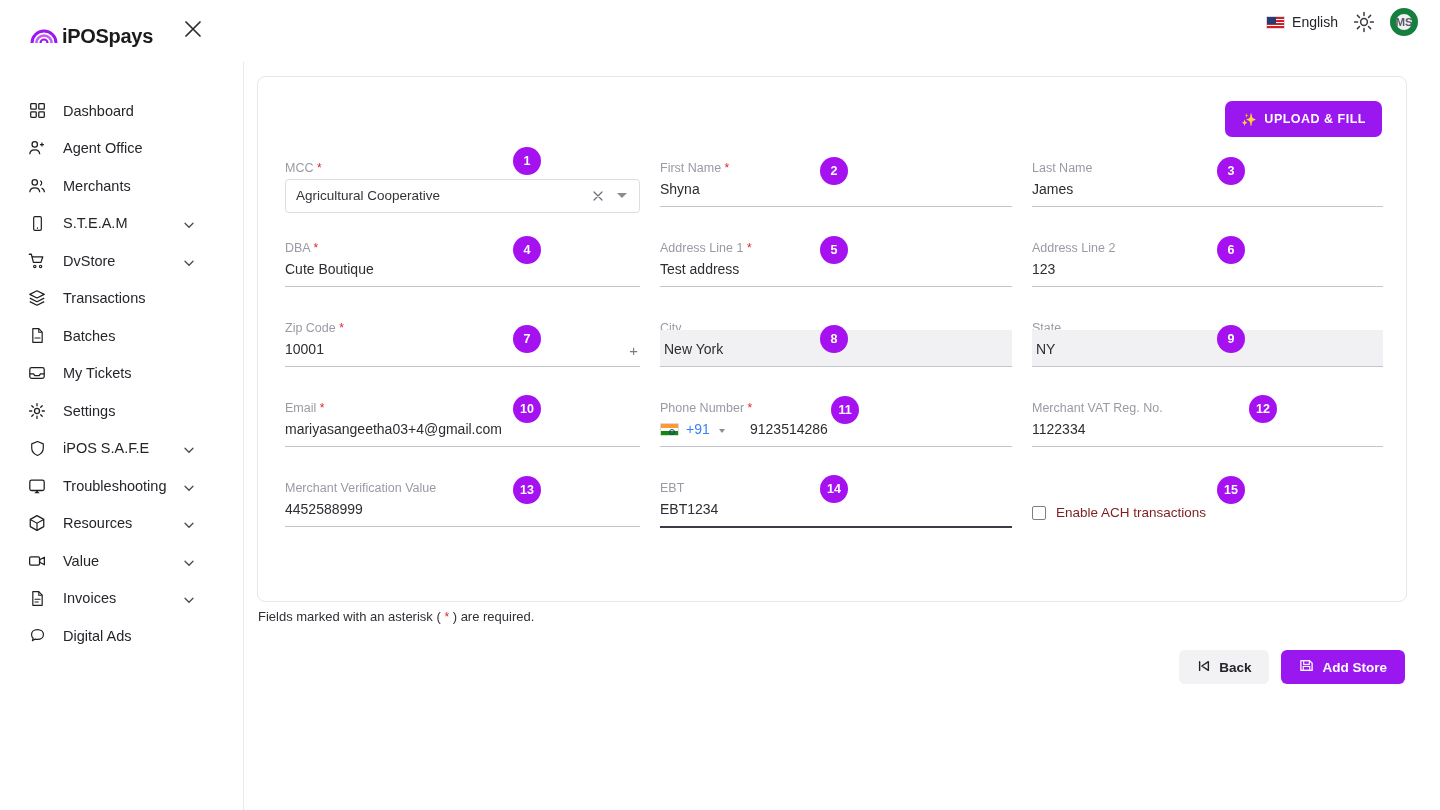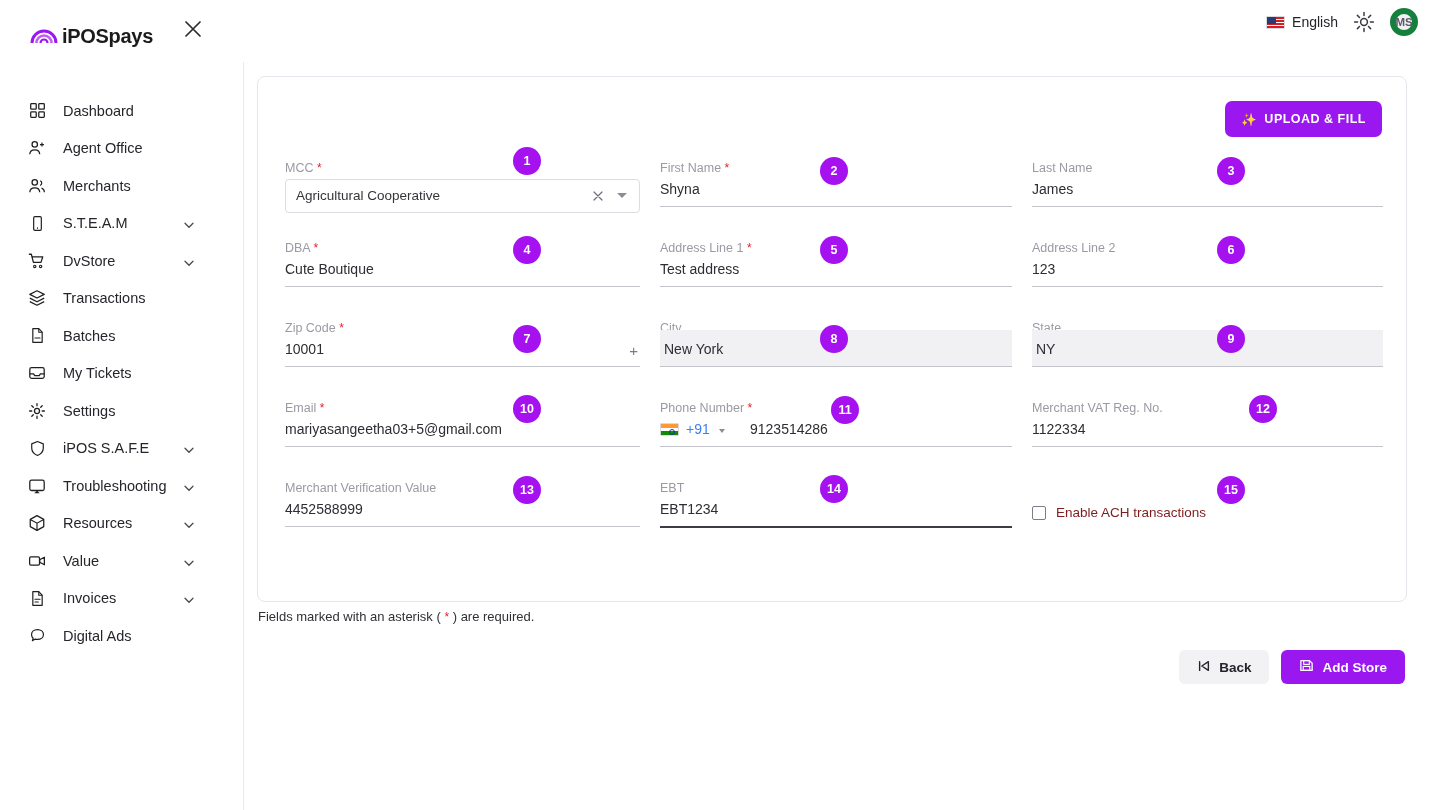--- a/index.html
+++ b/index.html
@@ -521,21 +521,21 @@
     <div class="field">
       <span class="fld-label">State</span>
       <span class="shaded"></span>
       <span class="fld-value shaded-val">NY</span>
       <span class="underline"></span>
       <span class="badge" style="left:185px; top:4px;">9</span>
     </div>
 
     <div class="field">
       <span class="fld-label"><span>Email</span> <span class="req">*</span></span>
-      <span class="fld-value">mariyasangeetha03+5@gmail.com</span>
+      <span class="fld-value">mariyasangeetha03+4@gmail.com</span>
       <span class="underline"></span>
       <span class="badge" style="left:228px; top:-6px;">10</span>
     </div>
     <div></div>
 
     <div class="field">
       <span class="fld-label"><span>Phone Number</span> <span class="req">*</span></span>
       <span class="flag-in"></span>
       <span class="dial">+91</span>
       <span class="dial-caret"></span>

